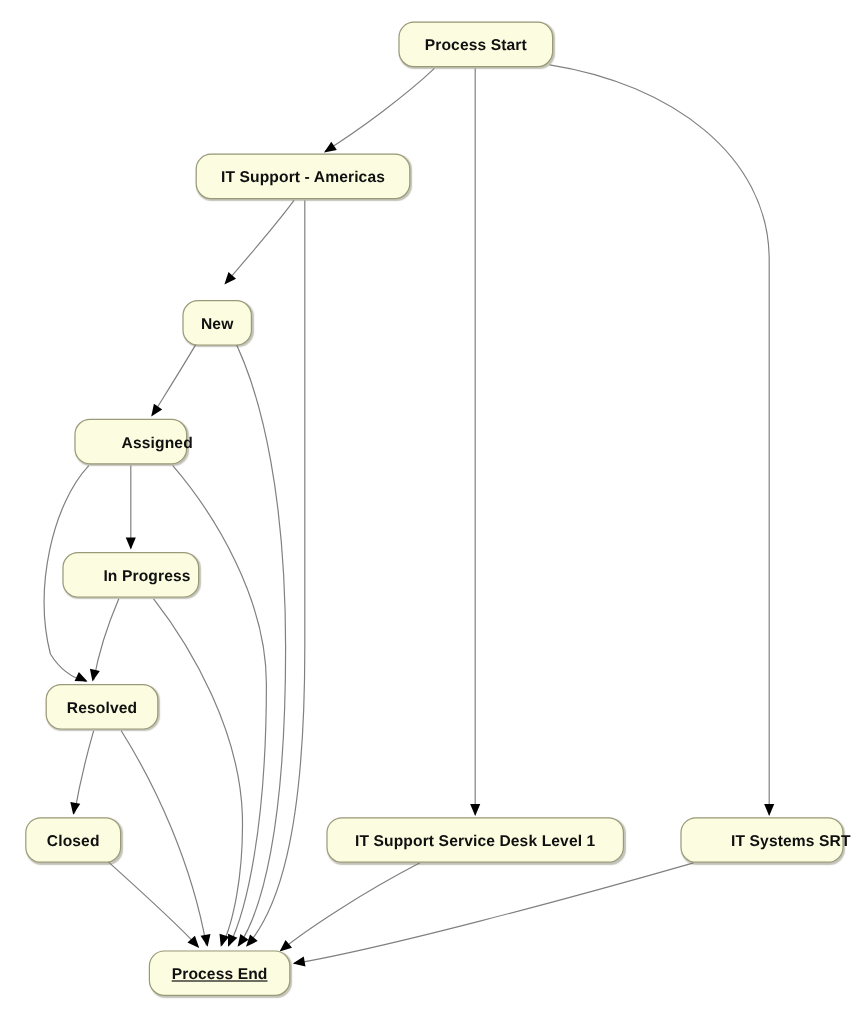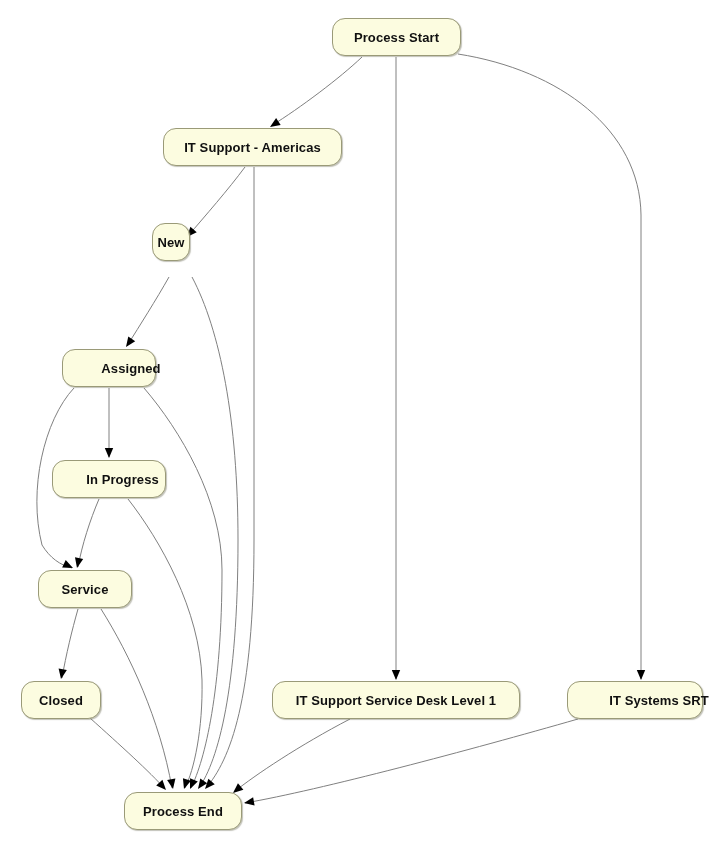--- a/index.html
+++ b/index.html
@@ -128,38 +128,38 @@
         <polygon class="arrow-head" points="0,0 -10,-4.2 -10,4.2" transform="translate(244,803) rotate(170)"></polygon>
       </g>
     </svg>
   <div id="node-layer">
       <div class="node" style="left: 332px; top: 18px; width: 129px; height: 38px;">
         <span class="node-label">Process Start</span>
       </div>
       <div class="node" style="left: 163px; top: 128px; width: 179px; height: 38px; text-align: right;">
         <span class="node-label">IT Support - Americas</span>
       </div>
-      <div class="node" style="left: 152px; top: 223px; width: 38px; height: 38px;">
+      <div class="node" style="left: 152px; top: 250px; width: 58px; height: 38px;">
         <span class="node-label">New</span>
       </div>
       <div class="node" style="left: 62px; top: 349px; width: 94px; height: 38px; padding-left: 44px;">
         <span class="node-label">Assigned</span>
       </div>
       <div class="node" style="left: 52px; top: 460px; width: 114px; height: 38px; padding-left: 27px;">
         <span class="node-label">In Progress</span>
       </div>
       <div class="node" style="left: 38px; top: 570px; width: 94px; height: 38px;">
-        <span class="node-label">Service</span>
+        <span class="node-label">Resolved</span>
       </div>
       <div class="node" style="left: 21px; top: 681px; width: 80px; height: 38px; align-items: center;">
         <span class="node-label">Closed</span>
       </div>
       <div class="node" style="left: 272px; top: 681px; width: 248px; height: 38px; justify-content: center;">
         <span class="node-label">IT Support Service Desk Level 1</span>
       </div>
       <div class="node" style="left: 567px; top: 681px; width: 136px; height: 38px; padding-left: 48px;">
         <span class="node-label">IT Systems SRT</span>
       </div>
-      <div class="node" style="left: 124px; top: 792px; width: 118px; height: 38px;">
+      <div class="node" style="left: 124px; top: 792px; width: 118px; height: 38px; text-decoration: underline;">
         <span class="node-label">Process End</span>
       </div>
     </div>
 </div>
 
 </body></html>

